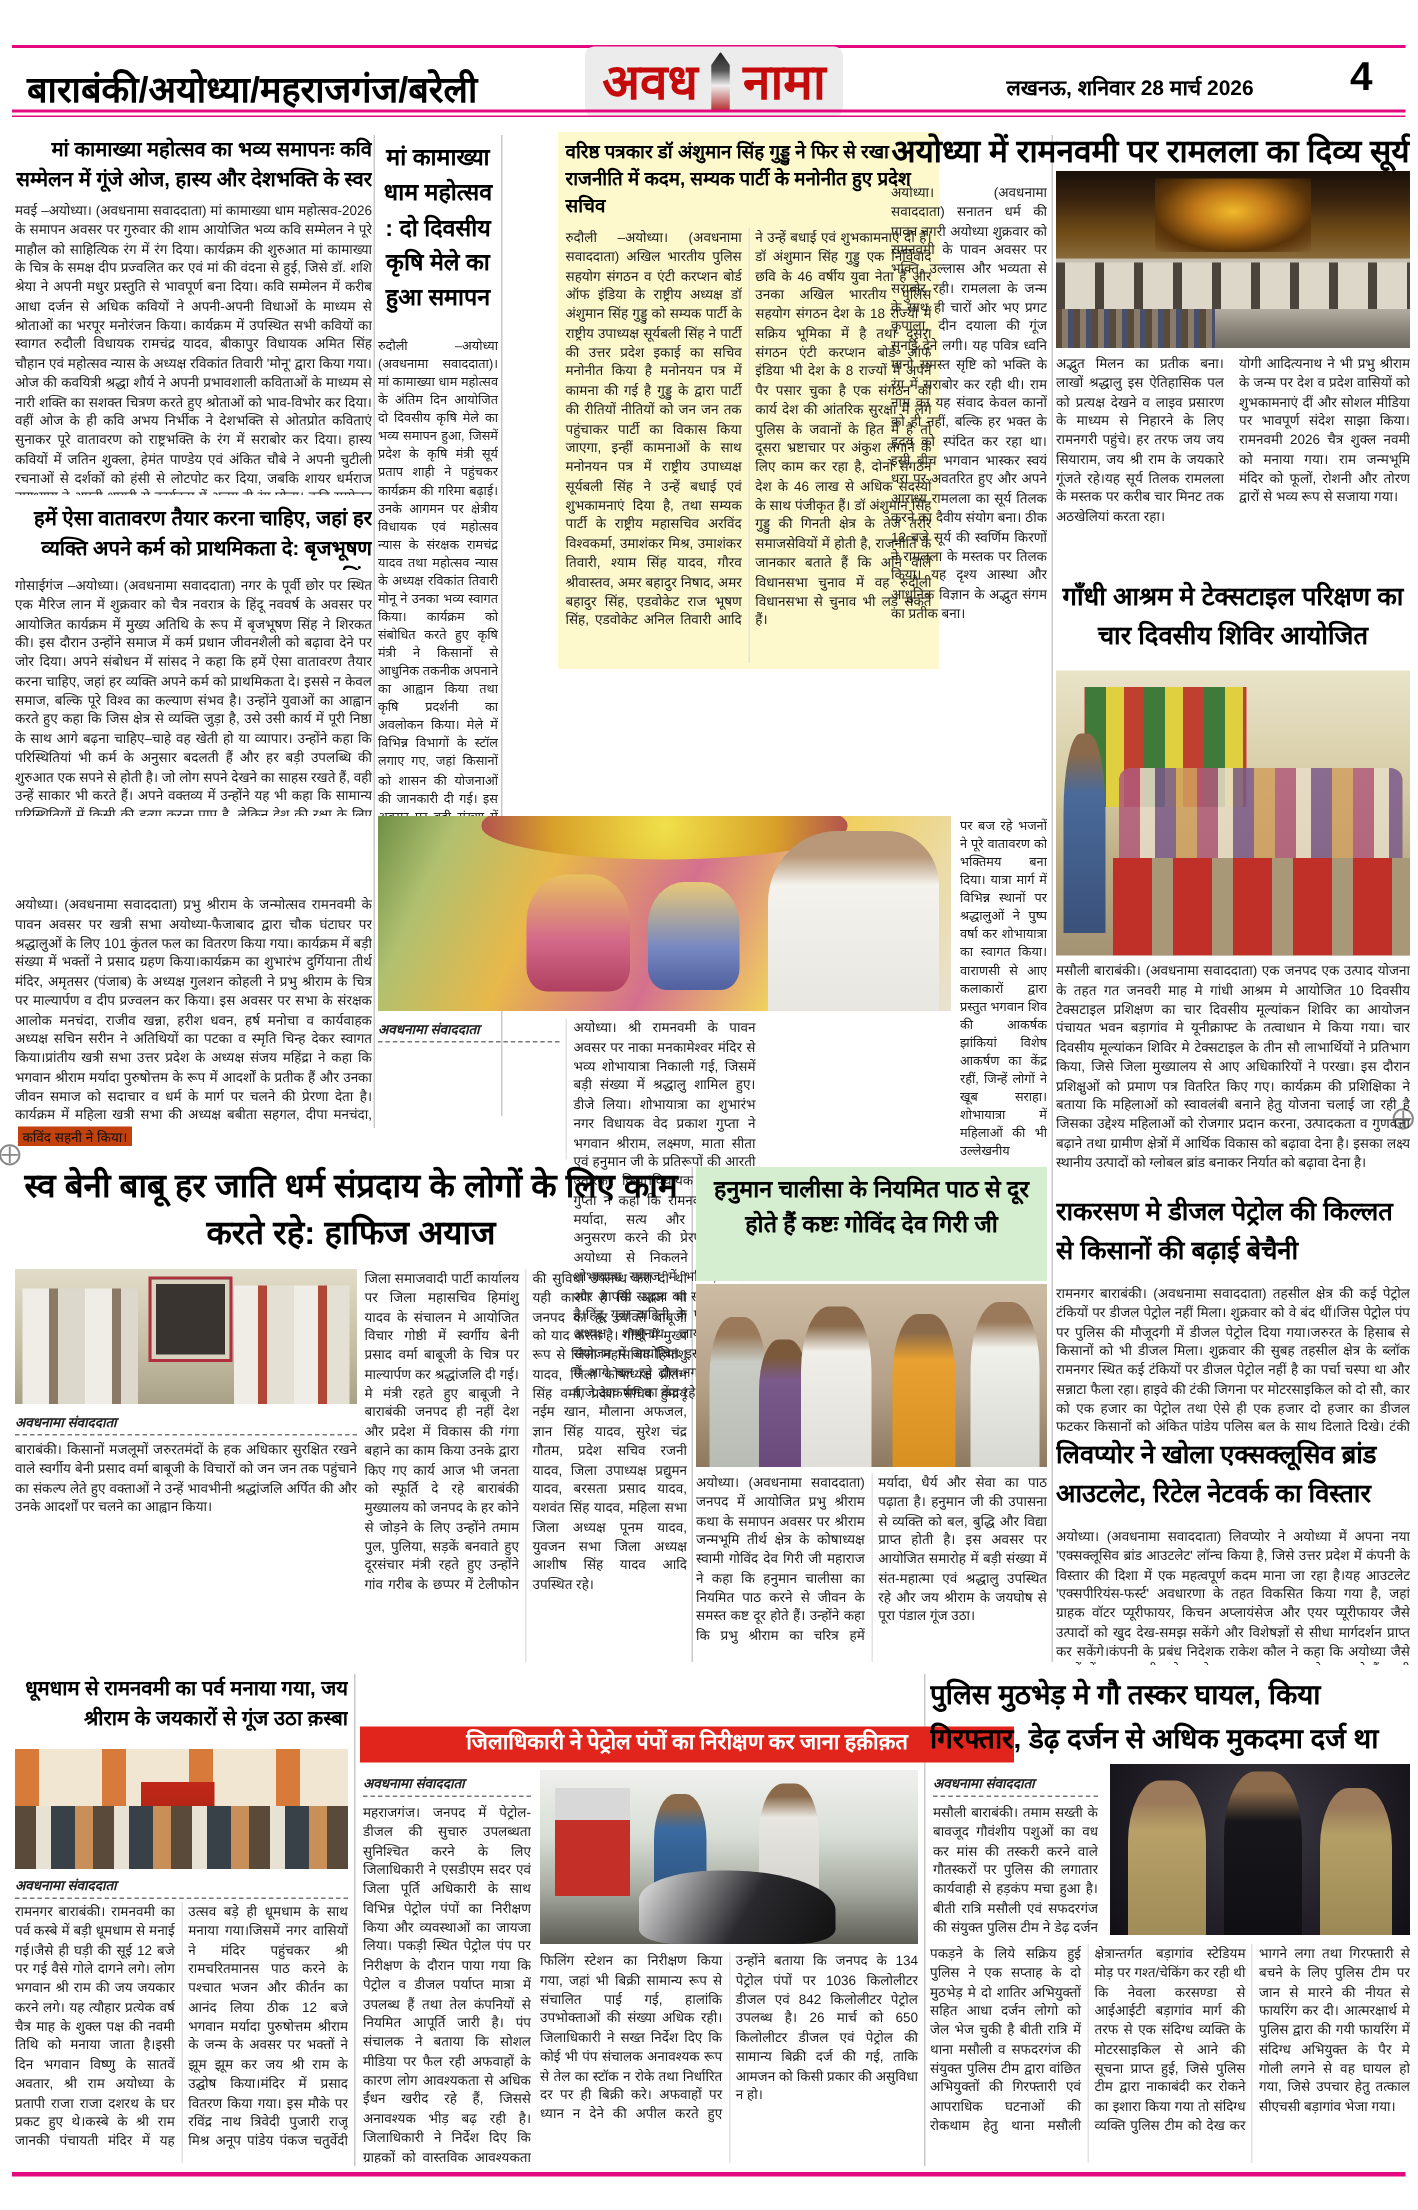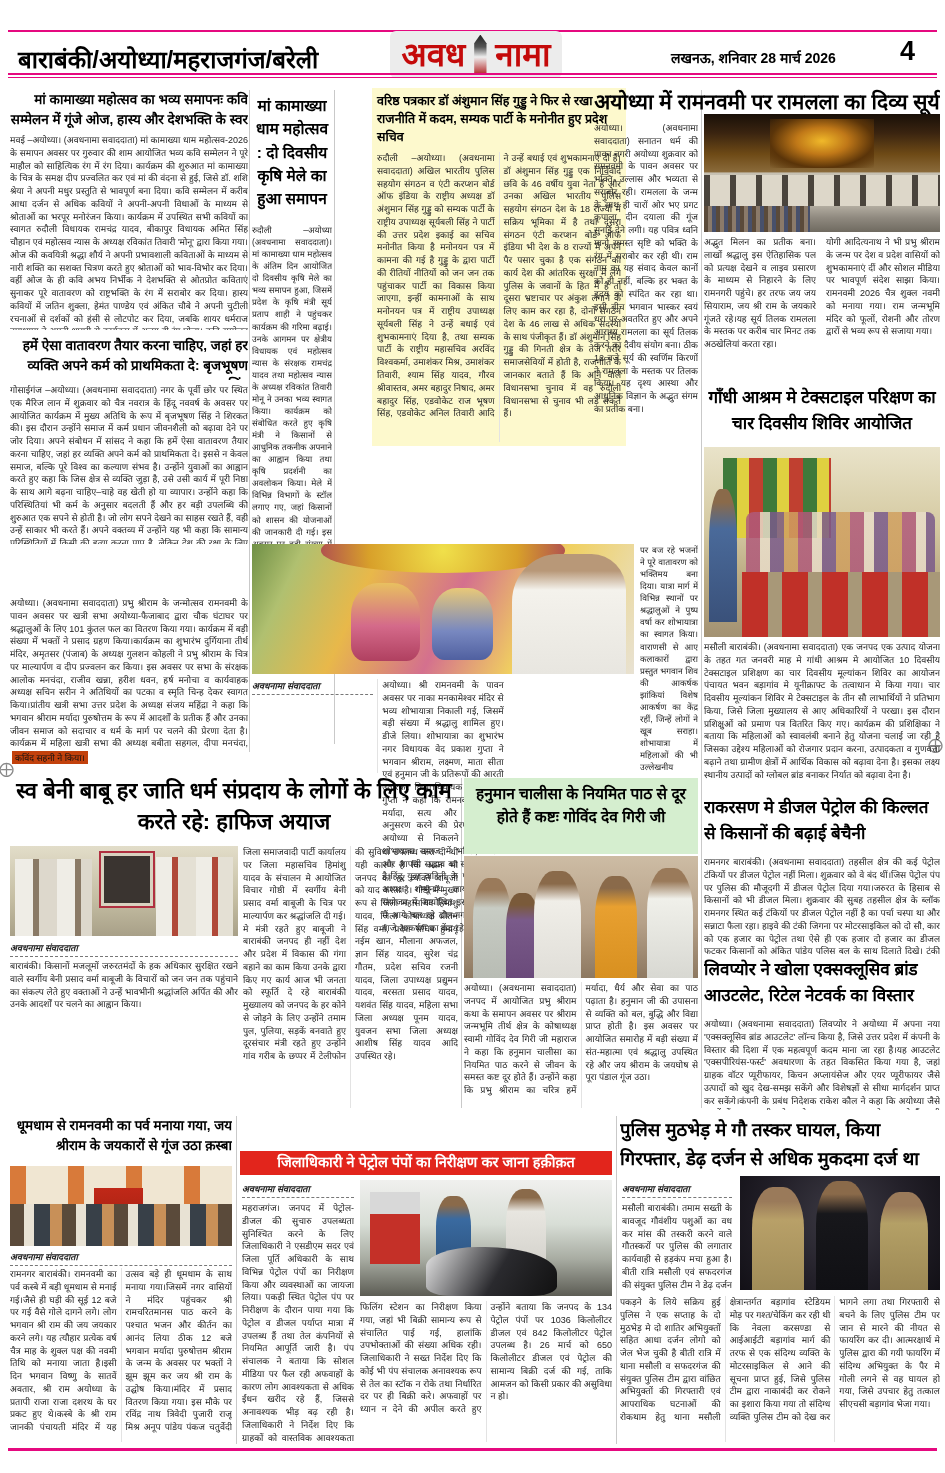--- a/index.html
+++ b/index.html
@@ -180,21 +180,21 @@
   <div class="abs bd bd2" style="left:243px;top:846px;width:215px;height:262px;">जिला समाजवादी पार्टी कार्यालय पर जिला महासचिव हिमांशु यादव के संचालन मे आयोजित विचार गोष्ठी में स्वर्गीय बेनी प्रसाद वर्मा बाबूजी के चित्र पर माल्यार्पण कर श्रद्धांजलि दी गई। मे मंत्री रहते हुए बाबूजी ने बाराबंकी जनपद ही नहीं देश और प्रदेश में विकास की गंगा बहाने का काम किया उनके द्वारा किए गए कार्य आज भी जनता को स्फूर्ति दे रहे बाराबंकी मुख्यालय को जनपद के हर कोने से जोड़ने के लिए उन्होंने तमाम पुल, पुलिया, सड़कें बनवाते हुए दूरसंचार मंत्री रहते हुए उन्होंने गांव गरीब के छप्पर में टेलीफोन की सुविधा उपलब्ध करा दी थी यही कारण है कि आज भी जनपद का हर व्यक्ति बाबूजी को याद करता है। गोष्ठी में मुख्य रूप से जिला महासचिव हिमांशु यादव, जिला कोषाध्यक्ष प्रीतम सिंह वर्मा, प्रदेश सचिव हुमायूं नईम खान, मौलाना अफजल, ज्ञान सिंह यादव, सुरेश चंद्र गौतम, प्रदेश सचिव रजनी यादव, जिला उपाध्यक्ष प्रद्युमन यादव, बरसता प्रसाद यादव, यशवंत सिंह यादव, महिला सभा जिला अध्यक्ष पूनम यादव, युवजन सभा जिला अध्यक्ष आशीष सिंह यादव आदि उपस्थित रहे।</div>
 
   <div class="abs hl h14" style="left:10px;top:1116px;width:222px;height:48px;">धूमधाम से रामनवमी का पर्व मनाया गया, जय श्रीराम के जयकारों से गूंज उठा क़स्बा</div>
   <div class="ph ph-dhoom" style="left:10px;top:1166px;width:222px;height:80px;">
     <div class="shrine"></div>
     <div class="crowd"></div>
   </div>
   <div class="abs cap" style="left:10px;top:1250px;width:222px;">अवधनामा संवाददाता</div>
   <div class="abs bd bd2" style="left:10px;top:1268px;width:222px;height:174px;">रामनगर बाराबंकी। रामनवमी का पर्व कस्बे में बड़ी धूमधाम से मनाई गई।जैसे ही घड़ी की सूई 12 बजे पर गई वैसे गोले दागने लगे। लोग भगवान श्री राम की जय जयकार करने लगे। यह त्यौहार प्रत्येक वर्ष चैत्र माह के शुक्ल पक्ष की नवमी तिथि को मनाया जाता है।इसी दिन भगवान विष्णु के सातवें अवतार, श्री राम अयोध्या के प्रतापी राजा राजा दशरथ के घर प्रकट हुए थे।कस्बे के श्री राम जानकी पंचायती मंदिर में यह उत्सव बड़े ही धूमधाम के साथ मनाया गया।जिसमें नगर वासियों ने मंदिर पहुंचकर श्री रामचरितमानस पाठ करने के पश्चात भजन और कीर्तन का आनंद लिया ठीक 12 बजे भगवान मर्यादा पुरुषोत्तम श्रीराम के जन्म के अवसर पर भक्तों ने झूम झूम कर जय श्री राम के उद्घोष किया।मंदिर में प्रसाद वितरण किया गया। इस मौके पर रविंद्र नाथ त्रिवेदी पुजारी राजू मिश्र अनूप पांडेय पंकज चतुर्वेदी नीरज सोनी शोभित वेद प्रकाश सोनू उमानाथ मिश्र अवधेश शुक्ला गोपाल त्रिपाठी बंटी ओझा जाह्नवी ओझा जैकी गुप्ता चंद्रशेखर तिवारी भोलानाथ त्रिपाठी रविकांत पांडे फुलवान शुक्ला अरविंद श्रीवास्तव सहित सैकड़ों की संख्या में श्रद्धालु सम्मिलित हुए।</div>
 
-  <div class="abs banner" style="left:240px;top:1151px;width:372px;height:24px;">जिलाधिकारी ने पेट्रोल पंपों का निरीक्षण कर जाना हक़ीक़त</div>
+  <div class="abs banner" style="left:240px;top:1151px;width:436px;height:24px;font-family:Liberation Serif, serif;">जिलाधिकारी ने पेट्रोल पंपों का निरीक्षण कर जाना हक़ीक़त</div>
   <div class="abs cap" style="left:242px;top:1182px;width:112px;">अवधनामा संवाददाता</div>
   <div class="abs bd" style="left:242px;top:1202px;width:112px;height:240px;">महराजगंज। जनपद में पेट्रोल-डीजल की सुचारु उपलब्धता सुनिश्चित करने के लिए जिलाधिकारी ने एसडीएम सदर एवं जिला पूर्ति अधिकारी के साथ विभिन्न पेट्रोल पंपों का निरीक्षण किया और व्यवस्थाओं का जायजा लिया। पकड़ी स्थित पेट्रोल पंप पर निरीक्षण के दौरान पाया गया कि पेट्रोल व डीजल पर्याप्त मात्रा में उपलब्ध हैं तथा तेल कंपनियों से नियमित आपूर्ति जारी है। पंप संचालक ने बताया कि सोशल मीडिया पर फैल रही अफवाहों के कारण लोग आवश्यकता से अधिक ईंधन खरीद रहे हैं, जिससे अनावश्यक भीड़ बढ़ रही है। जिलाधिकारी ने निर्देश दिए कि ग्राहकों को वास्तविक आवश्यकता अनुसार ही ईंधन दिया जाए तथा पैनिक बाइंग से रोका जाए। इसके पश्चात उन्होंने नगर क्षेत्र द्वारा स्थित मां के अन्य पंपों का भी निरीक्षण किया।</div>
   <div class="ph ph-diesel" style="left:360px;top:1180px;width:252px;height:116px;">
     <div class="pump"></div>
     <div class="man1"></div>
     <div class="man2"></div>
     <div class="bike"></div>
   </div>
   <div class="abs bd bd2" style="left:360px;top:1301px;width:252px;height:141px;">फिलिंग स्टेशन का निरीक्षण किया गया, जहां भी बिक्री सामान्य रूप से संचालित पाई गई, हालांकि उपभोक्ताओं की संख्या अधिक रही। जिलाधिकारी ने सख्त निर्देश दिए कि कोई भी पंप संचालक अनावश्यक रूप से तेल का स्टॉक न रोके तथा निर्धारित दर पर ही बिक्री करे। अफवाहों पर ध्यान न देने की अपील करते हुए उन्होंने बताया कि जनपद के 134 पेट्रोल पंपों पर 1036 किलोलीटर डीजल एवं 842 किलोलीटर पेट्रोल उपलब्ध है। 26 मार्च को 650 किलोलीटर डीजल एवं पेट्रोल की सामान्य बिक्री दर्ज की गई, ताकि आमजन को किसी प्रकार की असुविधा न हो।</div>
 

